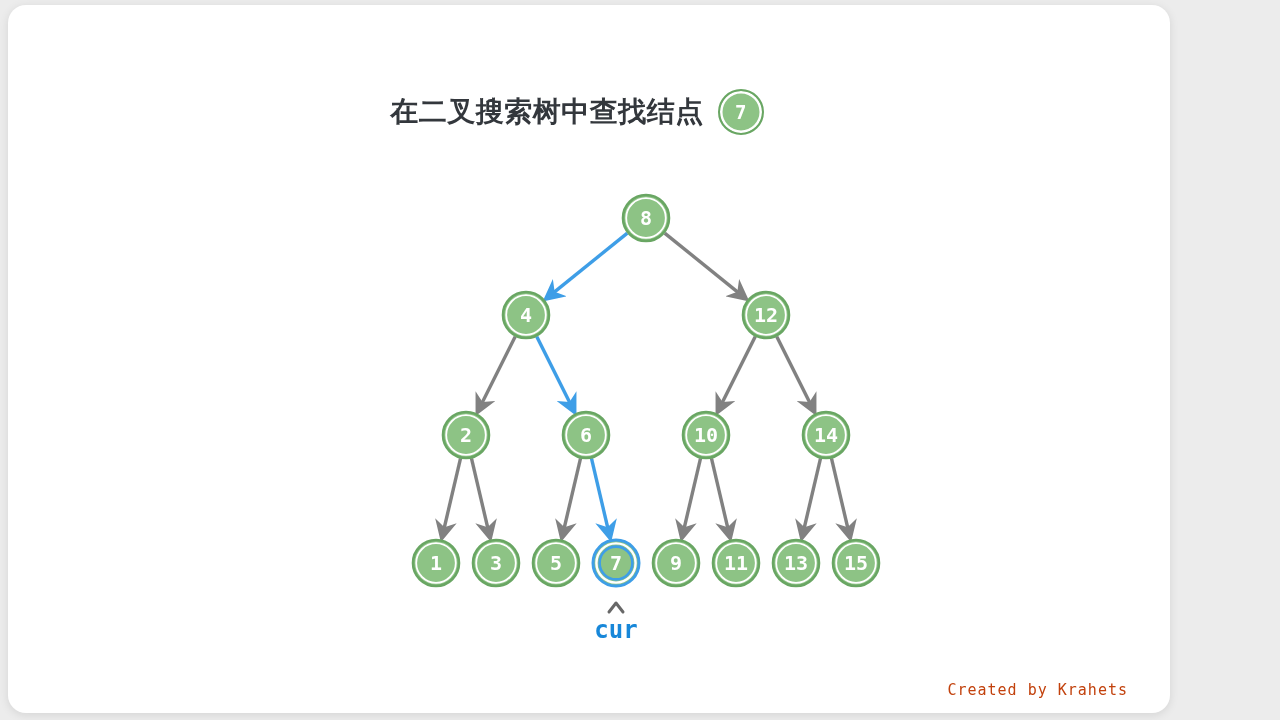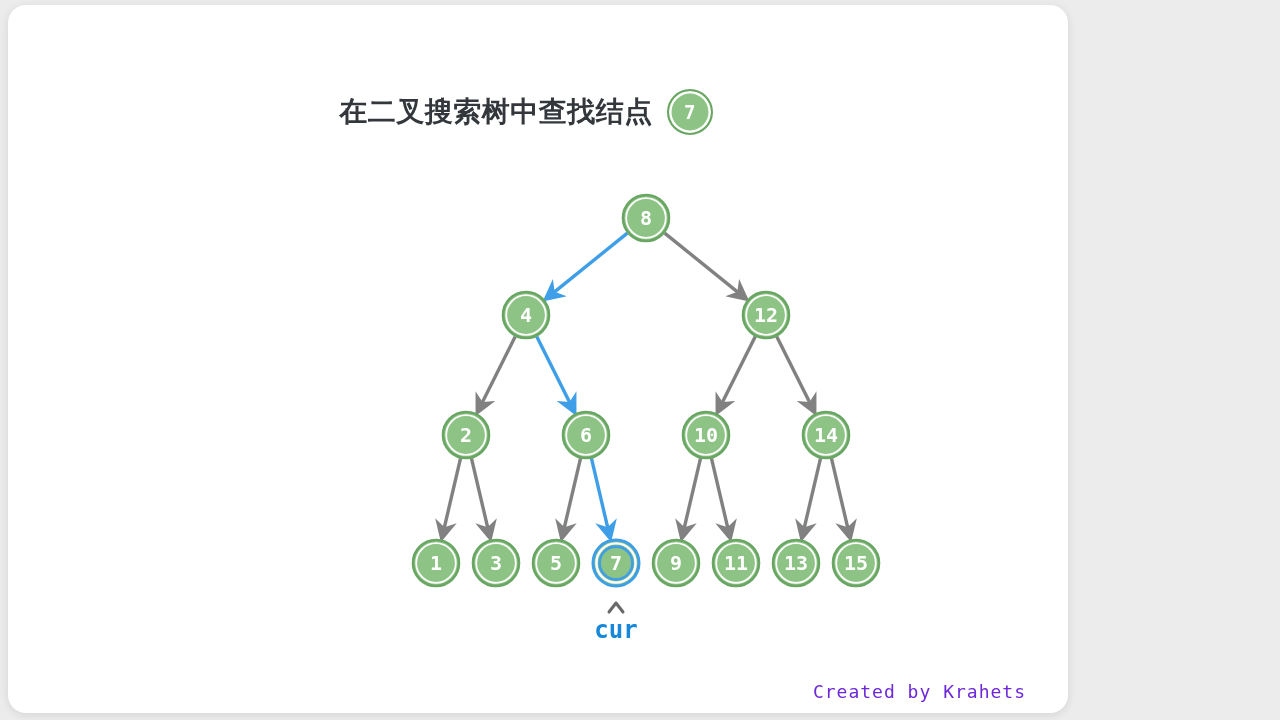--- a/index.html
+++ b/index.html
@@ -6,21 +6,21 @@
   html, body {
     width: 1280px; height: 720px;
     font-family: "Liberation Sans", sans-serif;
     background: #ececec;
     overflow: hidden;
     position: relative;
   }
   .card {
     position: absolute;
     left: 8px; top: 5px;
-    width: 1060px; height: 708px;
+    width: 1162px; height: 708px;
     background: #ffffff;
     border-radius: 18px;
     box-shadow: 0 2px 10px rgba(0,0,0,0.10);
   }
   .title-row {
     position: absolute;
     left: 0; right: 0; top: 84px;
     display: flex;
     align-items: center;
     justify-content: center;
@@ -63,23 +63,23 @@
   }
   .cur-label {
     font-family: "DejaVu Sans Mono", monospace;
     font-weight: bold;
     font-size: 24px;
   }
   .footer-credit {
     position: absolute;
     right: 42px; top: 676px;
     font-family: "DejaVu Sans Mono", monospace;
-    font-size: 18px;
+    font-size: 15px;
     letter-spacing: 1px;
-    color: #6d28d9;
+    color: #c2410c;
     z-index: 2;
   }
 </style>
 </head>
 <body>
 
 <div class="card">
 
   <div class="title-row">
     <span class="title-text">在二叉搜索树中查找结点</span>

